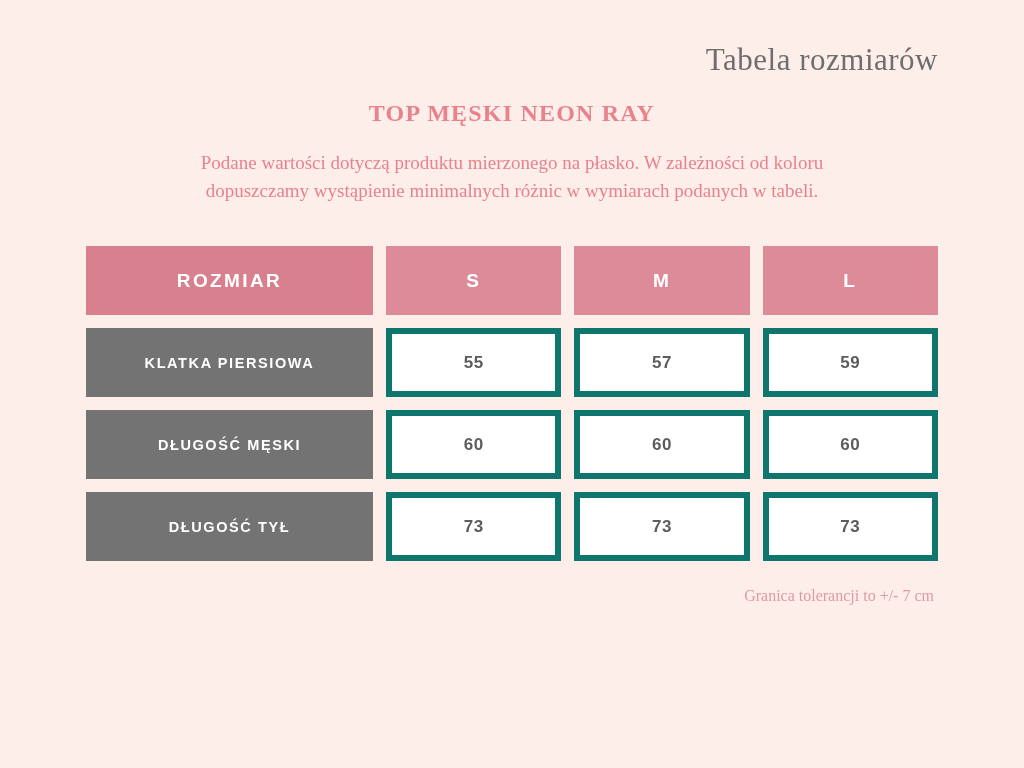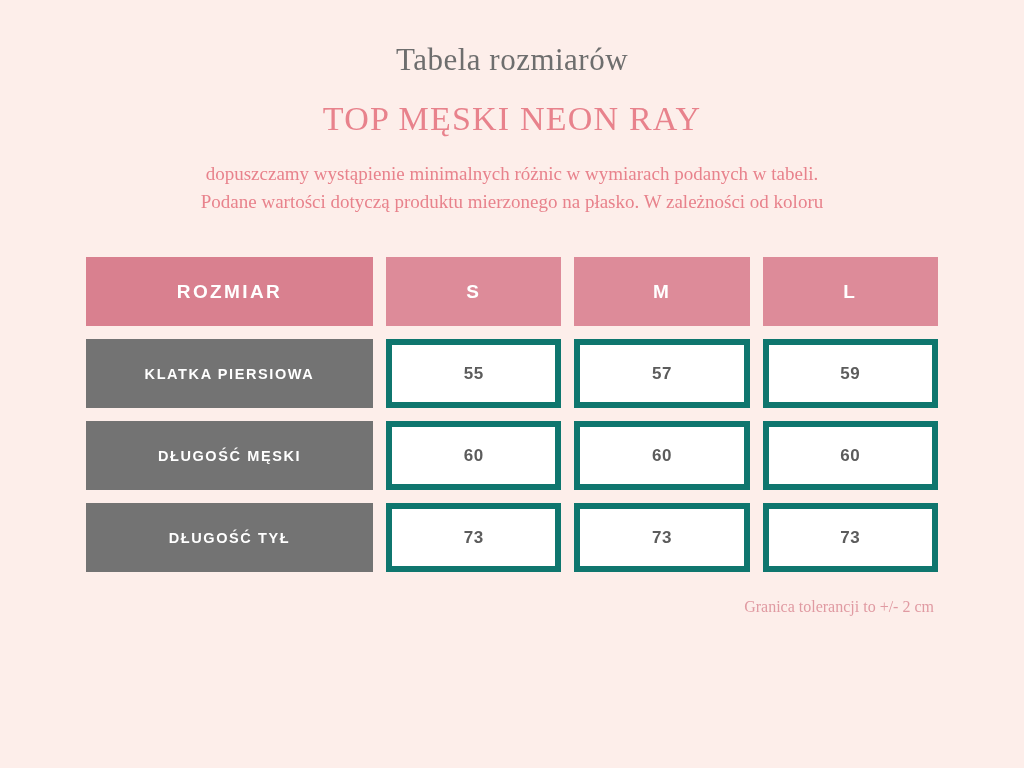--- a/index.html
+++ b/index.html
@@ -14,36 +14,36 @@
     overflow: hidden;
   }
   .page {
     position: relative;
     width: 1024px;
     height: 768px;
     box-sizing: border-box;
     padding: 30px 86px 0 86px;
   }
   .title {
-    text-align: center;
+    text-align: right;
     font-family: "Liberation Serif", serif;
     font-size: 31px;
     color: #6e6e6e;
     letter-spacing: 0.5px;
     margin: 12px 0 14px 0;
     font-weight: 400;
   }
   .subtitle {
     text-align: center;
     font-family: "Liberation Serif", serif;
-    font-size: 34px;
+    font-size: 24px;
     color: #e8828c;
     letter-spacing: 1.2px;
     margin: 22px 0 0 0;
-    font-weight: 400;
+    font-weight: 700;
   }
   .intro {
     text-align: center;
     font-family: "Liberation Serif", serif;
     font-size: 19px;
     line-height: 1.45;
     color: #e8828c;
     margin: 22px auto 0 auto;
     max-width: 800px;
     font-weight: 400;
@@ -109,22 +109,22 @@
 </head>
 <body>
 
 <div class="page">
 
   <div class="title">Tabela rozmiarów</div>
 
   <div class="subtitle">TOP MĘSKI NEON RAY</div>
 
   <div class="intro">
+    <div>Podane wartości dotyczą produktu mierzonego na płasko. W zależności od koloru</div>
     <div>dopuszczamy wystąpienie minimalnych różnic w wymiarach podanych w tabeli.</div>
-    <div>Podane wartości dotyczą produktu mierzonego na płasko. W zależności od koloru</div>
   </div>
 
   <div class="table">
 
     <div class="row">
       <div class="cell label-cell head-label">ROZMIAR</div>
       <div class="cell value-cell head-value">S</div>
       <div class="cell value-cell head-value">M</div>
       <div class="cell value-cell head-value">L</div>
     </div>
@@ -145,15 +145,15 @@
 
     <div class="row">
       <div class="cell label-cell body-label">DŁUGOŚĆ TYŁ</div>
       <div class="cell value-cell body-value">73</div>
       <div class="cell value-cell body-value">73</div>
       <div class="cell value-cell body-value">73</div>
     </div>
 
   </div>
 
-  <div class="footnote">Granica tolerancji to +/- 2 cm</div>
+  <div class="footnote">Granica tolerancji to +/- 7 cm</div>
 
 </div>
 
 </body></html>

